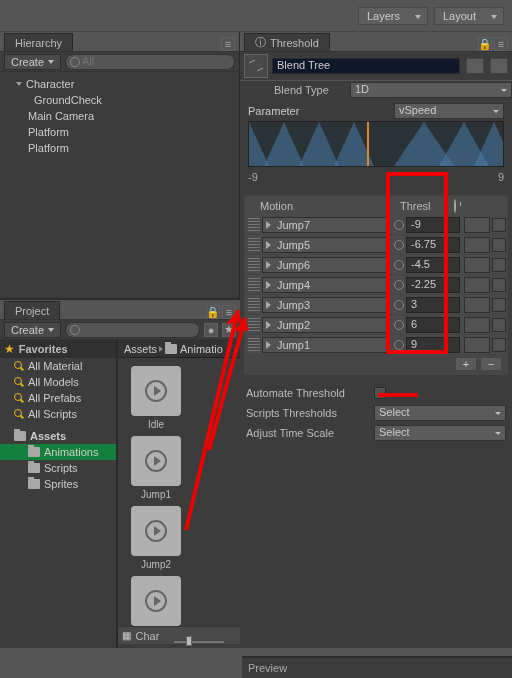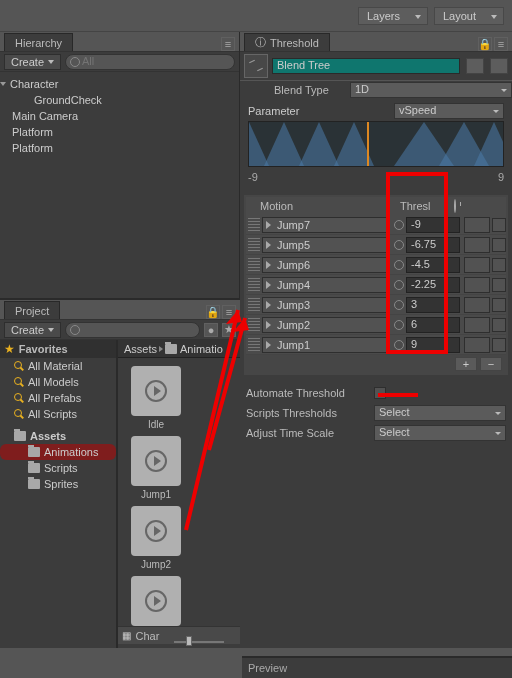--- a/index.html
+++ b/index.html
@@ -22,21 +22,21 @@
 
   .panel-body { background: #3c3c3c; flex:1; }
 
   
   .hierarchy-toolbar { height: 20px; display:flex; align-items:center; padding:1px 4px; gap:4px; border-bottom:1px solid #333; }
   .create-btn { background:#4a4a4a; border:1px solid #2e2e2e; height:16px; display:inline-flex; align-items:center; padding:0 6px; color:#ccc; position:relative;}
   .create-btn::after{ content:""; margin-left:4px; border-left:3px solid transparent; border-right:3px solid transparent; border-top:4px solid #bbb; }
   .search-field { flex:1; height:16px; background:#555; border:1px solid #333; border-radius: 8px; color:#888; padding-left:16px; position:relative;}
   .search-field::before { content:""; position:absolute; left:4px; top:2px; width:8px; height:8px; border:1.5px solid #888; border-radius:50%; }
   .tree { padding: 4px 0; }
-  .tree-item { height:16px; display:flex; align-items:center; padding-left: 12px; color:#ccc; }
+  .tree-item { height:16px; display:flex; align-items:center; padding-left: 28px; color:#ccc; }
   .tree-item.child { padding-left: 34px; }
   .tree-item.expandable::before { content:""; width:0; height:0; border-left:3px solid transparent; border-right:3px solid transparent; border-top:4px solid #999; margin-right:4px; margin-left:-12px;}
 
   
   .project-panel { height: 350px; display:flex; flex-direction:column; border-top: 2px solid #2a2a2a; }
   .project-body { display:flex; flex:1; background:#3c3c3c; }
   .project-left { width:118px; border-right: 2px solid #2a2a2a; overflow:hidden; }
   .project-right { flex:1; position:relative; overflow:hidden; }
   .breadcrumb-bar { height:18px; background:#333; display:flex; align-items:center; padding-left:6px; color:#ccc; border-bottom:1px solid #222; }
   .breadcrumb-seg { display:inline-flex; align-items:center; gap:3px;}
@@ -44,42 +44,42 @@
   .folder-glyph { width:12px; height:10px; background:#a8a8a8; display:inline-block; border-radius:1px; position:relative;}
   .folder-glyph::before{content:""; position:absolute; top:-2px; left:0; width:6px; height:2px; background:#a8a8a8;}
   .fav-header { height:18px; background:#303030; display:flex; align-items:center; padding-left:4px; color:#bbb;}
   .fav-star { color:#e8b020; margin-right:4px; font-size:12px;}
   .fav-item { height:16px; display:flex; align-items:center; padding-left:14px; color:#ccc;}
   .mag-icon { width:10px; height:10px; position:relative; margin-right:4px;}
   .mag-icon::before{content:"";position:absolute;width:6px;height:6px;border:1.5px solid #e8b020;border-radius:50%;left:0;top:0;}
   .mag-icon::after{content:"";position:absolute;width:4px;height:1.5px;background:#e8b020;left:6px;top:7px;transform:rotate(45deg);}
   .asset-tree-item { height:16px; display:flex; align-items:center; padding-left:14px; color:#ccc;}
   .asset-tree-item.child { padding-left:28px;}
-  .asset-tree-item.selected { background:#7f1d1d;border-radius:6px;}
+  .asset-tree-item.selected { background:#15803d;}
   .grid-area { padding: 8px 0 0 8px; display:flex; flex-direction:column; gap:6px; overflow-y:auto; flex:1;}
   .grid-item { display:flex; flex-direction:column; align-items:center; width:60px;}
   .grid-thumb { width:50px; height:50px; background:#b0b0b0; border-radius:4px; display:flex; align-items:center; justify-content:center; position:relative;}
   .play-icon { width:22px; height:22px; border:2px solid #666; border-radius:50%; display:flex; align-items:center; justify-content:center;}
   .play-icon::before{content:"";border-left:7px solid #666;border-top:5px solid transparent;border-bottom:5px solid transparent;margin-left:2px;}
   .grid-label { margin-top:3px; color:#bbb; font-size:10px;}
   .project-bottom { height:18px; background:#494949; border-top:1px solid #333; display:flex; align-items:center; padding:0 4px;}
   .slider-track { position:absolute; right:16px; bottom:5px; width:50px; height:2px; background:#777;}
   .slider-knob { position:absolute; right:48px; bottom:2px; width:6px; height:10px; background:#bbb; border:1px solid #666;}
 
   
   .inspector-body { background:#3c3c3c; flex:1; display:flex; flex-direction:column; position:relative;}
   .inspector-header-row { background:#3c3c3c; padding:2px 4px; display:flex; align-items:center; gap:4px; border-bottom:1px solid #555;}
   .node-icon { width:24px; height:24px; border:1px solid #666; background:#484848; display:flex; align-items:center; justify-content:center;}
   .node-icon-arrows { position:relative; width:18px; height:18px;}
   .node-icon-arrows::before,.node-icon-arrows::after{content:"";position:absolute;background:#999;width:6px;height:1px;}
   .node-icon-arrows::before{left:2px;top:4px;transform:rotate(-25deg);}
   .node-icon-arrows::after{right:2px;top:12px;transform:rotate(-25deg);}
   .inspector-field-row { display:flex; align-items:center; height:18px; padding-left:34px; gap:4px;}
   .inspector-label { color:#bbb; width:72px;}
-  .text-input { background:#0f766e; border:1px solid #2a2a2a; color:#ccc; height:16px; flex:1; padding-left:4px;}
+  .text-input { background:#0f172a; border:1px solid #2a2a2a; color:#ccc; height:16px; flex:1; padding-left:4px;}
   .select-box { background:#5b5b5b; border:1px solid #333; height:16px; flex:1; color:#ccc; padding-left:4px; position:relative;}
   .select-box::after{content:"";position:absolute;right:4px;top:2px;width:8px;height:10px;}
   .select-box::before{content:"";position:absolute;right:4px;top:6px;border-left:3px solid transparent;border-right:3px solid transparent;border-top:3px solid #bbb;}
   .header-icon-btn{width:18px;height:16px;background:#5d5d5d;border:1px solid #444;margin-left:2px;}
 
   .param-section { background:#3c3c3c; padding: 4px;}
   .param-row { display:flex; padding: 0 4px; align-items:center;}
   .graph-area { height:46px; background:#2a3236; margin:2px 4px; position:relative; overflow:hidden; border:1px solid #222;}
   .triangle { position:absolute; bottom:0; border-bottom: 44px solid #4a7aa8; opacity:0.55;}
   .tick-row { display:flex; justify-content:space-between; padding:2px 4px; color:#aaa; font-size:10px;}

